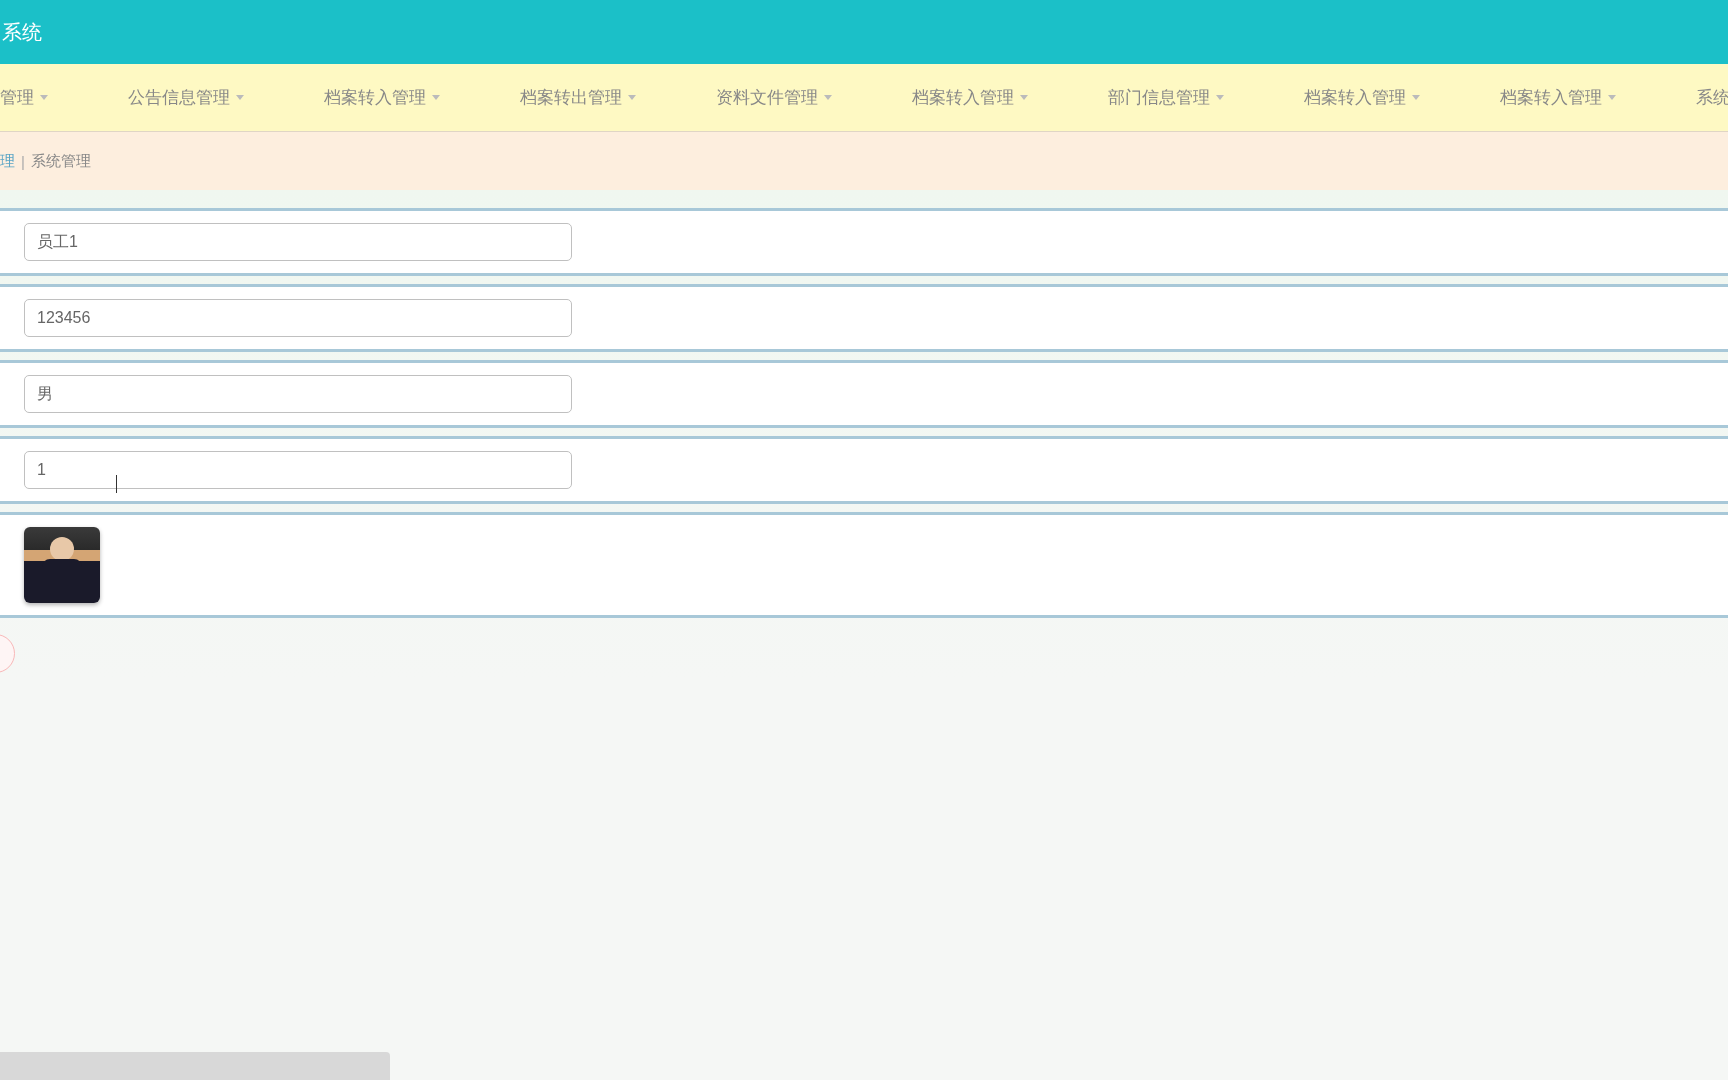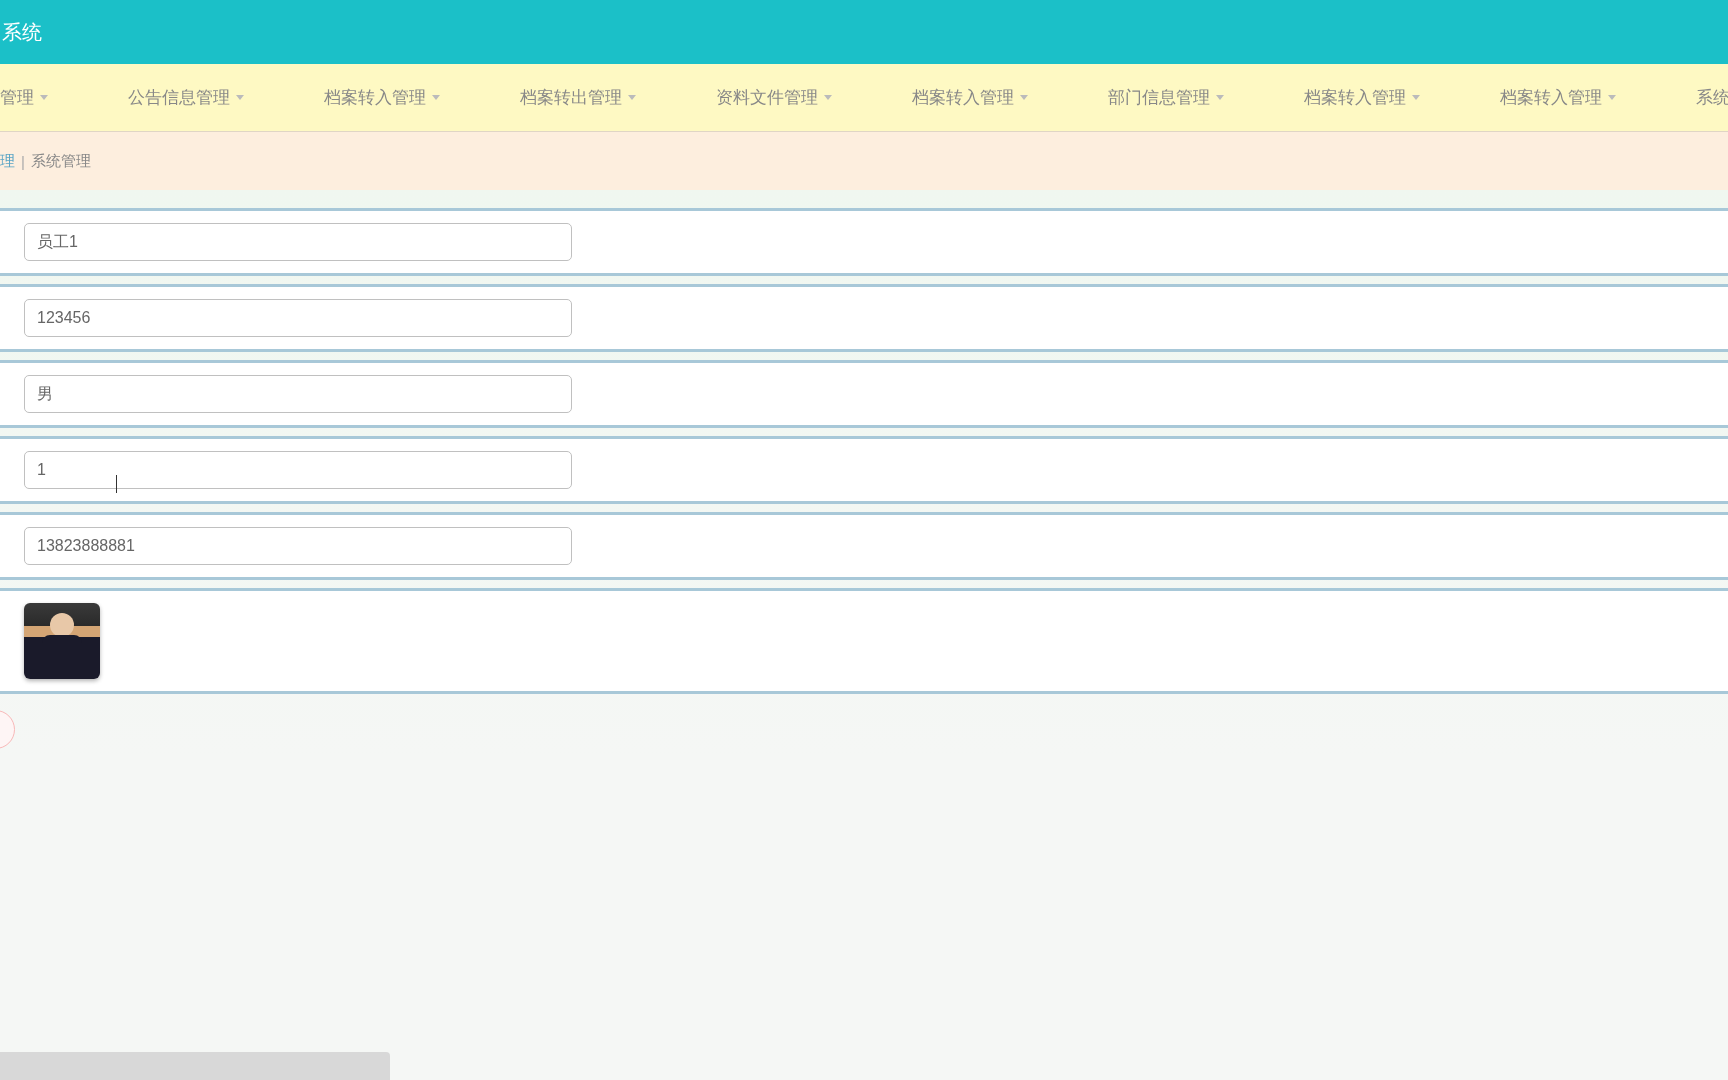--- a/index.html
+++ b/index.html
@@ -247,23 +247,20 @@
   <div class="form-row">
     <input class="form-input" type="text" value="123456" style="">
   </div>
   <div class="form-row">
     <input class="form-input" type="text" value="男" style="">
   </div>
   <div class="form-row" style="position:relative;">
     <input class="form-input" type="text" value="1" style="">
     <span class="cursor-indicator" style="left:116px; top:36px;"></span>
   </div>
-  <div class="form-row">
-    <input class="form-input" type="text" value="13823888881" style="">
-  </div>
   <div class="image-row">
     <div class="avatar-img"></div>
   </div>
   <div class="button-row">
     <button class="submit-btn">]</button>
   </div>
 </div>
 
 <div class="bottom-bar"></div>
 

